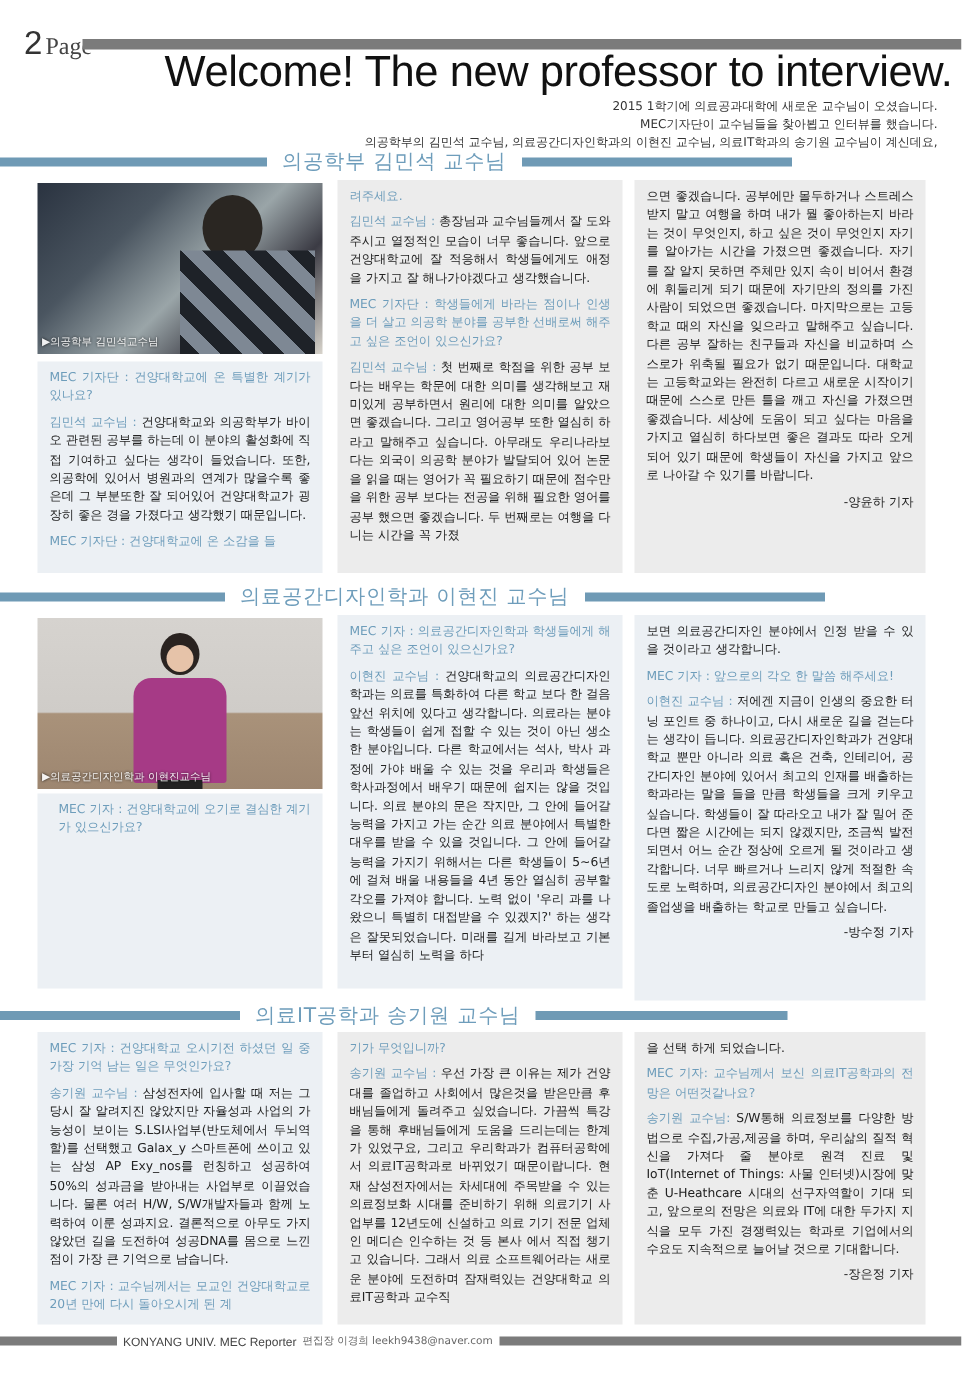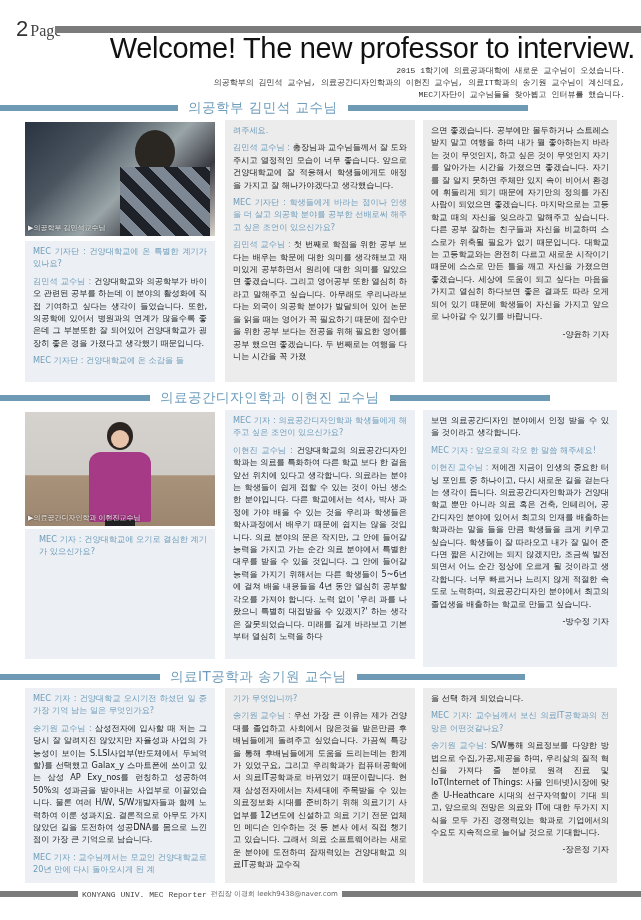--- a/index.html
+++ b/index.html
@@ -5,55 +5,55 @@
   * { box-sizing: border-box; margin: 0; padding: 0; }
   html, body { width: 641px; height: 920px; background: #ffffff; overflow: hidden; }
   body { position: relative; font-family: "DejaVu Sans", sans-serif; color: #222; }
 
   .page-label { position: absolute; left: 16px; top: 18px; display: flex; align-items: baseline; }
   .page-num { font-family: "Liberation Sans", sans-serif; font-size: 22px; color: #333; line-height: 22px; }
   .page-word { font-family: Liberation Serif, serif; font-size: 16px; color: #444; margin-left: 2px; }
   .top-rule { position: absolute; left: 55px; right: 0; top: 26px; height: 7px; background: #7b7b7b; }
 
   .headline { position: absolute; right: 6px; top: 32px; font-family: "Liberation Sans", sans-serif; font-size: 29px; color: #111; letter-spacing: -0.3px; white-space: nowrap; text-align: right; }
-  .intro { position: absolute; right: 16px; top: 65px; width: 560px; text-align: right; font-size: 8px; line-height: 12px; color: #333; font-family: Liberation Mono, monospace; }
+  .intro { position: absolute; right: 16px; top: 65px; width: 560px; text-align: right; font-size: 8px; line-height: 12px; color: #333; }
 
   .section-bar { position: absolute; left: 0; right: 0; height: 18px; display: flex; align-items: center; }
   .bar-left, .bar-right { height: 6px; background: #6f9ab5; }
   .section-title { font-size: 13.5px; color: #6e9dbb; padding: 0 10px; white-space: nowrap; letter-spacing: 0.5px; }
 
   .photo { position: absolute; background: #555; overflow: hidden; }
   .photo-caption { position: absolute; left: 3px; bottom: 3px; font-size: 7px; color: #fff; opacity: 0.9; text-shadow: 0 0 2px #000; }
 
   .col { position: absolute; background: #ececec; padding: 4px 8px 4px 8px; font-size: 8.2px; line-height: 12.4px; color: #222; text-align: justify; overflow: hidden; }
   .col.blue { background: #ecf0f4; }
   .q { color: #6e9dbb; margin-bottom: 5px; }
   .a { margin-bottom: 5px; }
   .speaker { color: #6e9dbb; }
   .sig { text-align: right; margin-top: 2px; }
 
   .footer { position: absolute; left: 0; right: 0; top: 889px; height: 10px; display: flex; align-items: center; }
   .footer-bar-l { width: 78px; height: 6px; background: #7b7b7b; }
   .footer-bar-r { flex: 1; height: 6px; background: #7b7b7b; }
-  .footer-text { font-family: Liberation Mono, monospace; font-size: 8px; color: #444; padding: 0 4px; white-space: nowrap; }
+  .footer-text { font-family: Liberation Sans, sans-serif; font-size: 8px; color: #444; padding: 0 4px; white-space: nowrap; }
   .footer-editor { font-size: 7px; color: #666; padding-right: 4px; white-space: nowrap; }
 </style>
 </head>
 <body>
 
 <div class="page-label">
   <span class="page-num">2</span>
   <span class="page-word">Page</span>
 </div>
 <div class="top-rule"></div>
 <div class="headline">Welcome! The new professor to interview.</div>
 <div class="intro">
   <div>2015 1학기에 의료공과대학에 새로운 교수님이 오셨습니다.</div>
+  <div>MEC기자단이 교수님들을 찾아뵙고 인터뷰를 했습니다.</div>
   <div>의공학부의 김민석 교수님, 의료공간디자인학과의 이현진 교수님, 의료IT학과의 송기원 교수님이 계신데요,</div>
-  <div>MEC기자단이 교수님들을 찾아뵙고 인터뷰를 했습니다.</div>
 </div>
 
 <div class="section-bar" style="top:99px;">
   <div class="bar-left" style="width:178px;"></div>
   <div class="section-title">의공학부 김민석 교수님</div>
   <div class="bar-right" style="width:180px;"></div>
 </div>
 
 <div class="photo" style="left:25px; top:122px; width:190px; height:114px; background:linear-gradient(135deg,#2a3340 0%,#4a5560 30%,#9aa5a8 55%,#3b3b44 75%,#d8d4cc 100%);">
   <div style="position:absolute; left:110px; top:8px; width:40px; height:44px; border-radius:50%; background:#2a2622;"></div>

